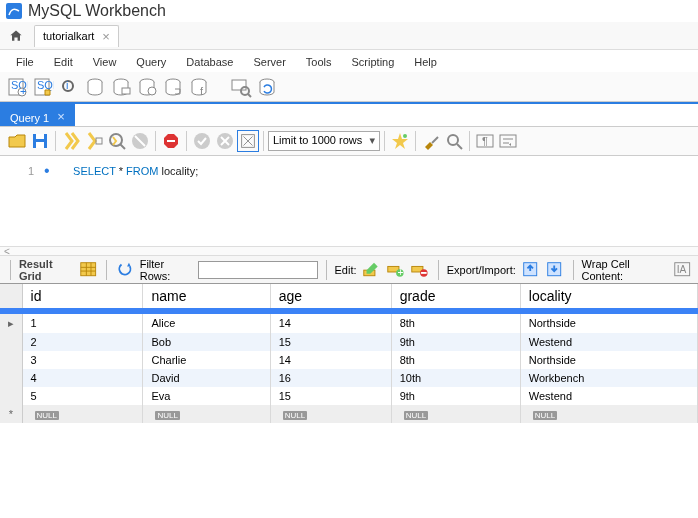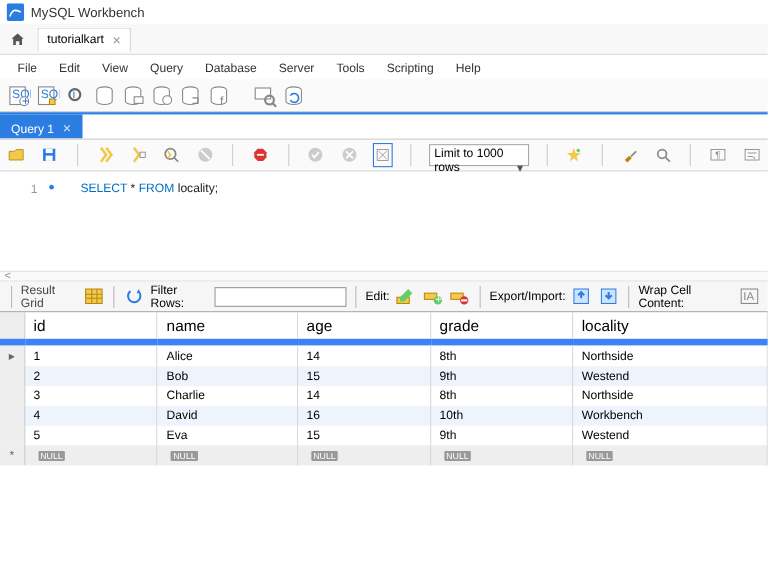--- a/index.html
+++ b/index.html
@@ -1,42 +1,42 @@
 <!DOCTYPE html>
 <html><head>
 <meta charset="utf-8">
 <style>
 *{margin:0;padding:0;box-sizing:border-box;font-family:Tahoma,sans-serif;font-size:11px}
 body{background:#fff;width:698px;height:518px;overflow:hidden;display:flex;flex-direction:column}
 .title-bar{display:flex;align-items:center;padding:3px 6px;background:#fff;height:22px}
 .app-icon{width:16px;height:16px;margin-right:6px}
-.title-text{font-size:12px;color:#333}
+.title-text{font-size:16px;color:#333}
 .tab-row{display:flex;align-items:center;padding:2px 6px;border-bottom:1px solid #ddd;height:28px;background:#f8f8f8}
 .home-icon{width:20px;height:20px;padding:2px;cursor:pointer}
 .doc-tab{display:flex;align-items:center;background:#fff;border:1px solid #ccc;border-bottom:none;padding:3px 8px;margin-left:8px;border-radius:2px 2px 0 0}
 .doc-close{margin-left:8px;color:#999;cursor:pointer;font-size:13px}
 .menu-bar{display:flex;padding:4px 6px;height:22px;color:#333}
 .menu-item{padding:2px 10px;cursor:pointer}
 .toolbar{display:flex;padding:3px 6px;gap:4px;border-bottom:1px solid #ccc;height:30px;align-items:center;background:#fafafa}
 .tb-btn{width:22px;height:22px;display:flex;align-items:center;justify-content:center;cursor:pointer}
 .query-tab-row{display:flex;background:#fff;border-top:2px solid #2b7de1;height:24px}
 .query-tab{display:flex;align-items:flex-end;background:#2b7de1;color:#fff;padding:2px 10px;font-size:11px}
 .query-close{margin-left:8px;cursor:pointer;color:#cfe3ff;font-size:13px}
-.query-toolbar{display:flex;align-items:center;padding:3px 6px;gap:13px;border-bottom:1px solid #ccc;border-top:1px solid #ccc;height:30px;background:#fafafa}
+.query-toolbar{display:flex;align-items:center;padding:3px 6px;gap:1px;border-bottom:1px solid #ccc;border-top:1px solid #ccc;height:30px;background:#fafafa}
 .qtb-sep{width:1px;height:20px;background:#ccc;margin:0 3px}
 .limit-sel{border:1px solid #aaa;padding:2px 4px;font-size:11px;width:112px;height:20px;background:#fff}
 .editor{flex:0 0 90px;padding:6px 8px;font-family:Consolas,monospace;font-size:13px;background:#fff;position:relative}
 .gutter{color:#999;display:inline-block;width:26px;text-align:right;margin-right:8px}
 .dot{color:#2b7de1;font-size:16px;vertical-align:middle;margin-left:2px}
 .kw{color:#0070c0;font-weight:normal}
 .plain{color:#222}
 .splitter{height:10px;background:#fafafa;display:flex;align-items:center;padding:0 4px;border-top:1px solid #ddd;border-bottom:1px solid #ddd}
 .split-arrow{color:#999;font-size:10px}
 .res-toolbar{display:flex;align-items:center;padding:3px 6px;gap:4px;border-bottom:1px solid #999;height:28px;background:#f6f6f6}
-.res-label{font-weight:normal;color:#444}
+.res-label{font-weight:bold;color:#444}
 .filter-input{border:1px solid #999;width:120px;height:18px;padding:0 3px}
 .res-sep{width:1px;height:20px;background:#bbb;margin:0 4px}
 .grid{display:table;border-collapse:collapse;font-size:13px}
 .grow{display:table-row}
 .gcell{display:table-cell;padding:3px 8px;border-right:1px solid #d9d9d9}
 .ghead{color:#000;font-size:14px;border-bottom:6px solid #3b82f6;background:#fff;padding:4px 8px}
 .rowmark{width:18px;background:#eee;border-right:1px solid #ccc;text-align:center;color:#666}
 .alt{background:#eef4fc}
 .nullcell{background:#eee;color:#777;font-size:8px;font-family:Tahoma;padding:2px 12px}
 .nullbadge{background:#999;color:#fff;padding:0 2px;border-radius:1px;font-size:8px}

